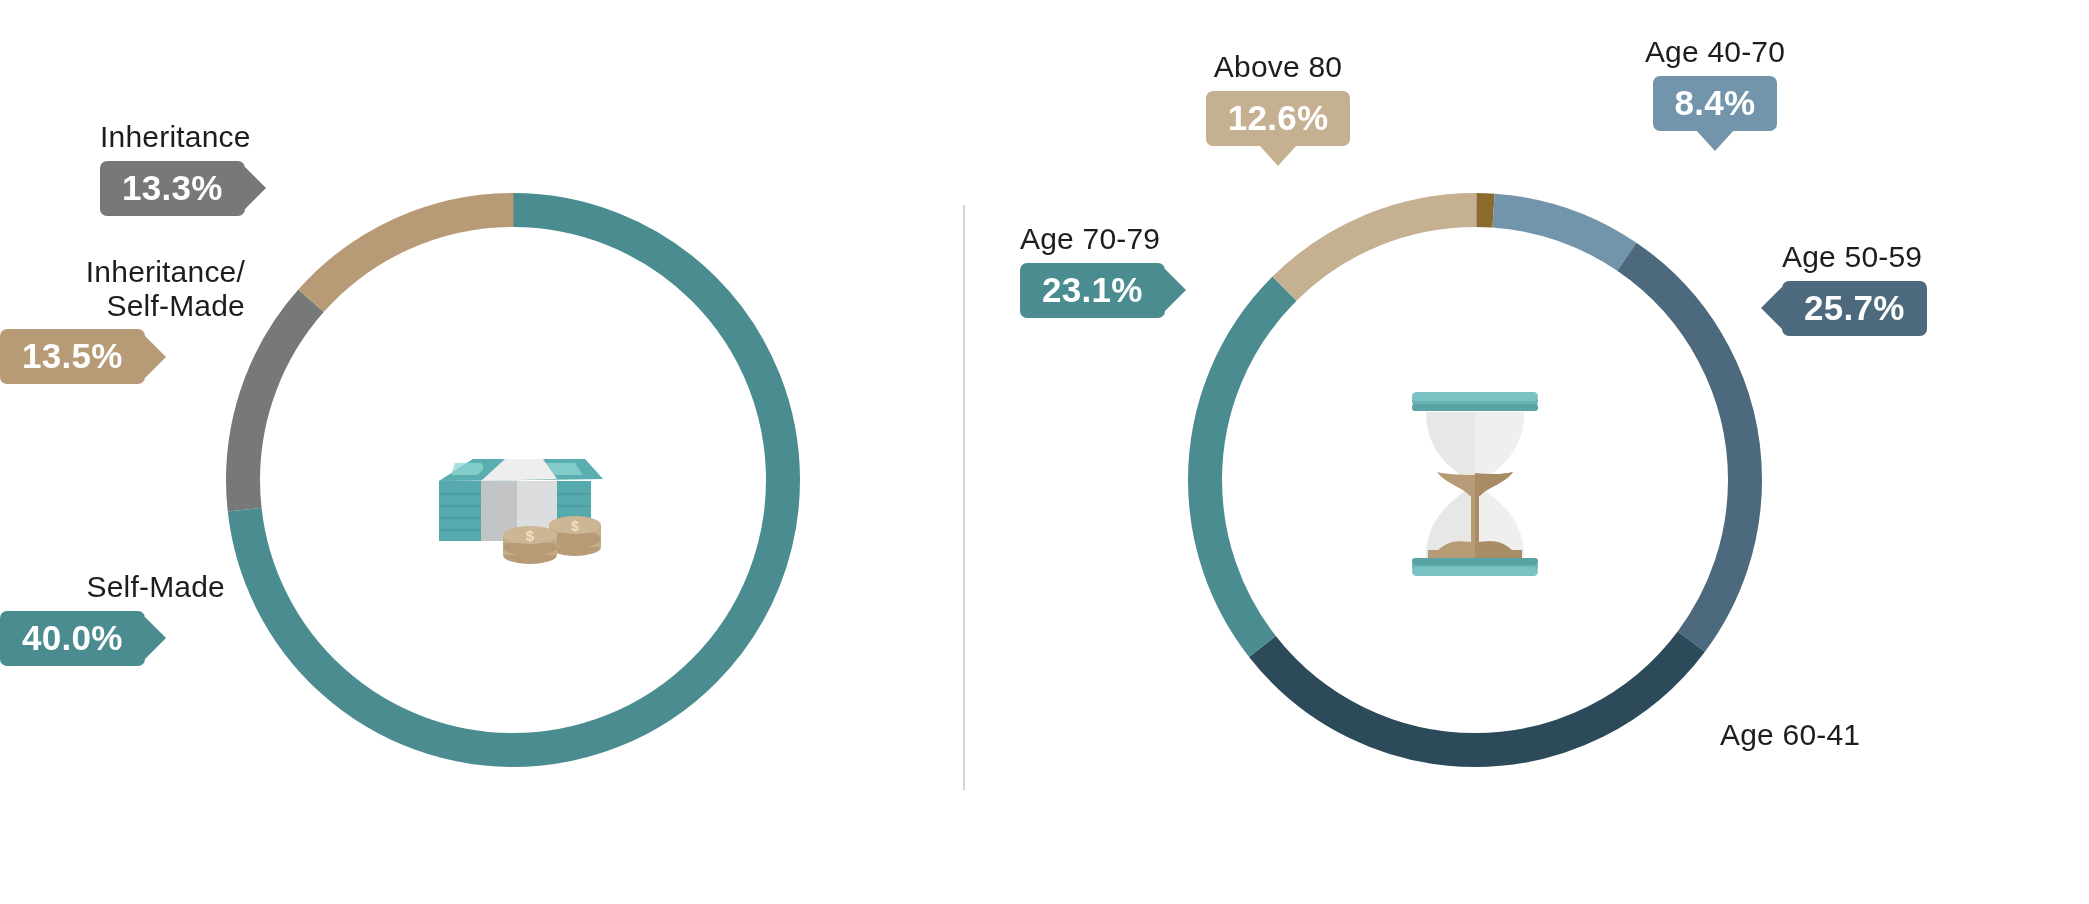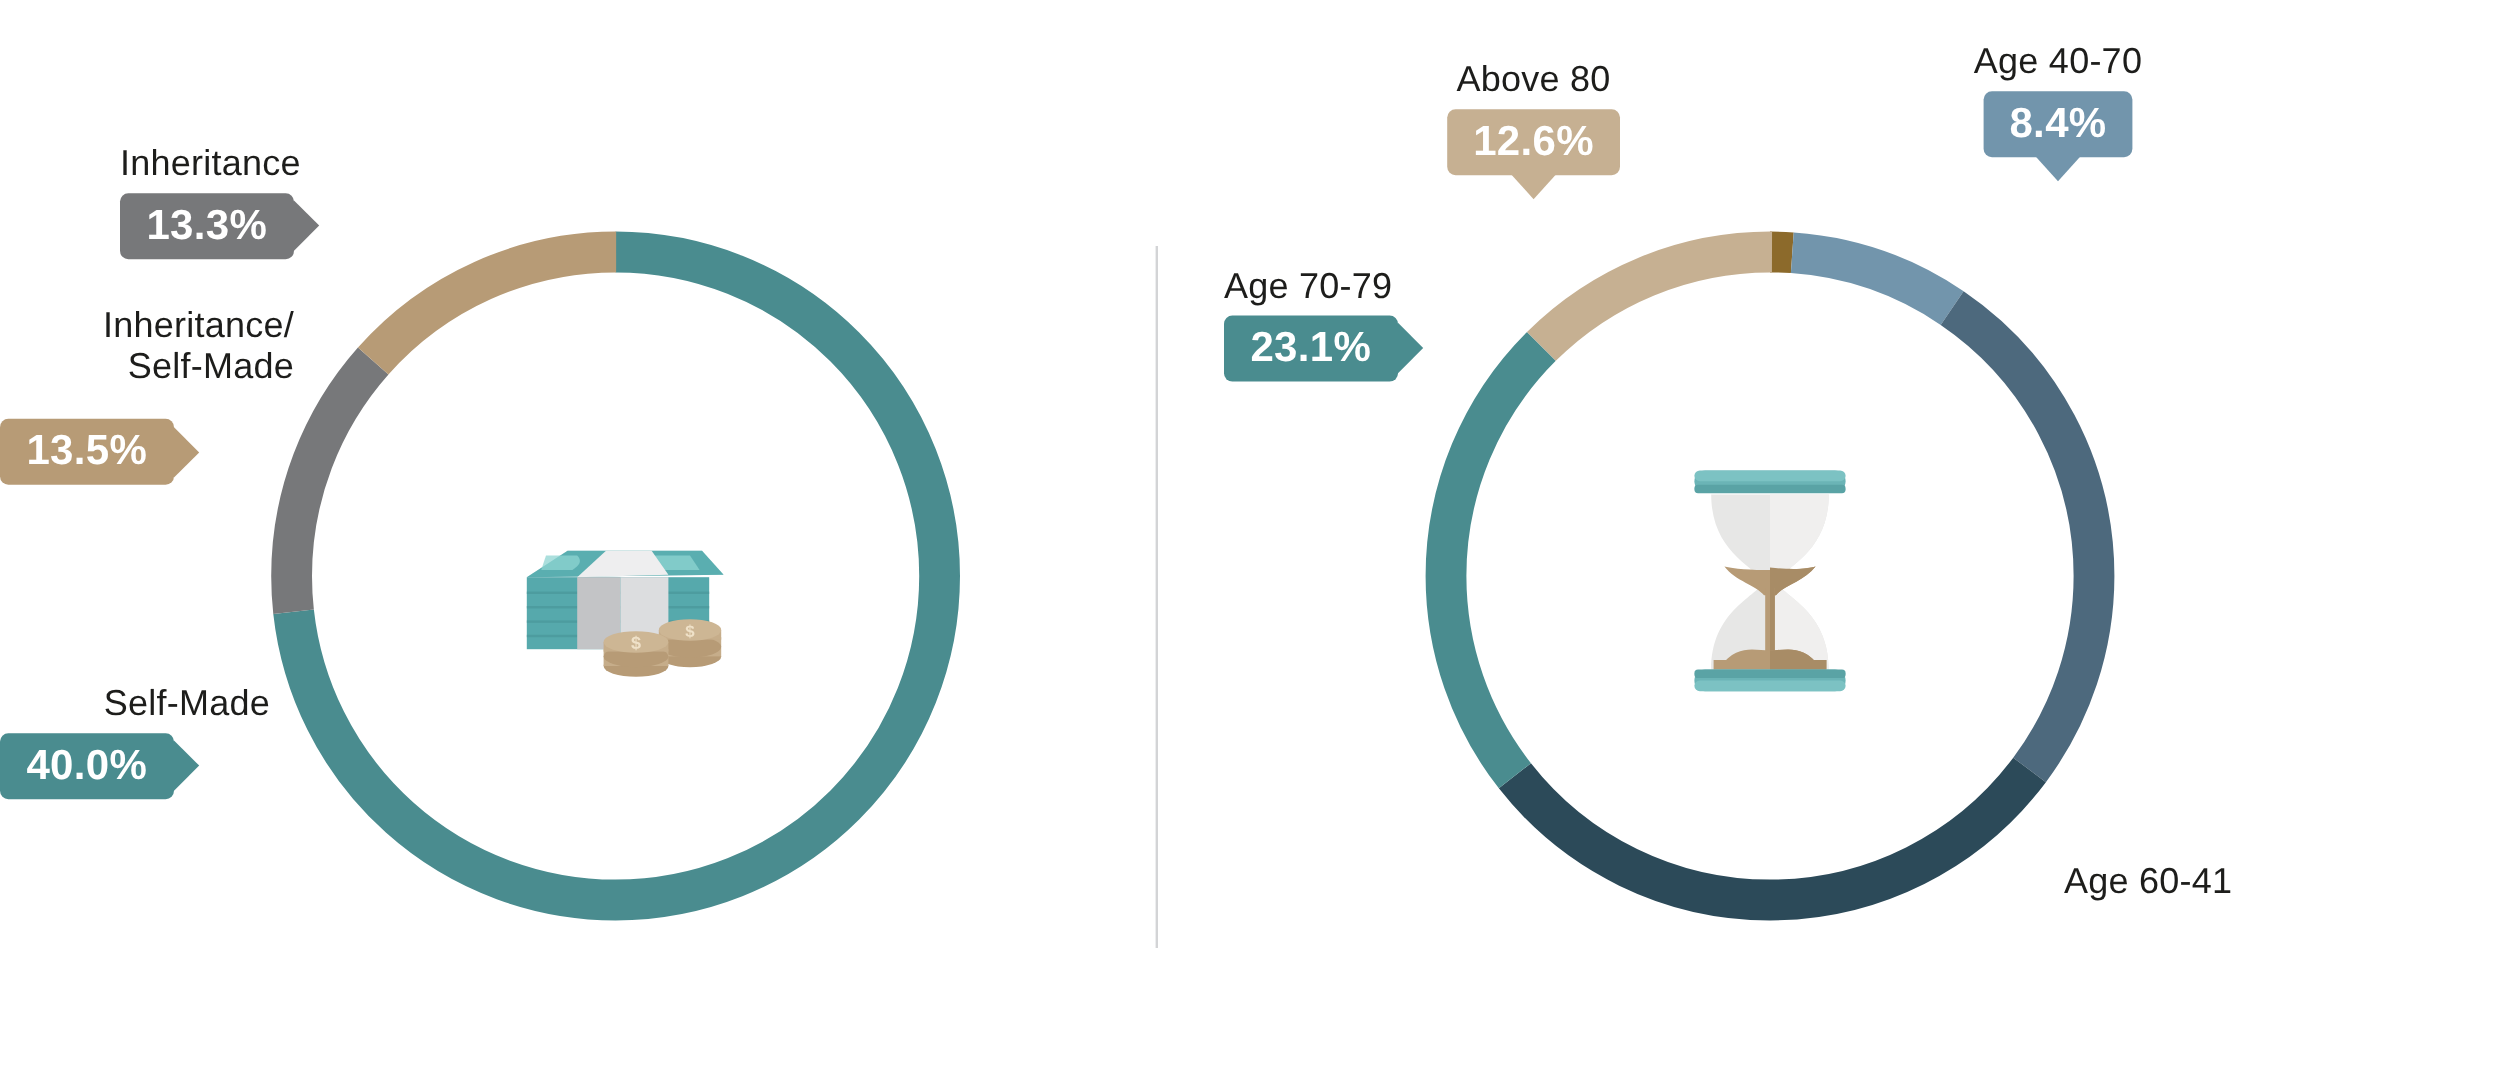--- a/index.html
+++ b/index.html
@@ -90,21 +90,21 @@
     bottom: -20px;
     left: 50%;
     transform: translateX(-50%);
     border-left: 19px solid transparent;
     border-right: 19px solid transparent;
     border-top: 21px solid currentColor;
   }
 
   
   .c-gray      { background: #77787a; color: #77787a; }
-  .c-tan       { background: #b79b76; color: #b79b76; margin-top: 20px; }
+  .c-tan       { background: #b79b76; color: #b79b76; }
   .c-teal      { background: #4a8c8f; color: #4a8c8f; }
   .c-lighttan  { background: #c6b092; color: #c6b092; }
   .c-brown     { background: #8c6a2b; color: #8c6a2b; }
   .c-steel     { background: #7295ac; color: #7295ac; }
   .c-slate     { background: #4d697d; color: #4d697d; }
   .c-darkslate { background: #2c4a59; color: #2c4a59; }
   
   .pill > span { color: #ffffff; position: relative; z-index: 2; }
 
   .cap-right { text-align: right; }
@@ -270,20 +270,28 @@
 
   <div class="callout" style="left:1600px; top:35px; width:230px;">
     <div class="cap cap-center">Age 40-70</div>
     <div class="pill-wrap-center">
       <div class="pill c-steel arrow-down">
         <span>8.4%</span>
       </div>
     </div>
   </div>
 
+  <div class="callout" style="left:1782px; top:240px;">
+    <div class="cap cap-left">Age 50-59</div>
+    <div class="pill-wrap-left">
+      <div class="pill c-slate arrow-left">
+        <span>25.7%</span>
+      </div>
+    </div>
+  </div>
 
   <div class="callout" style="left:1720px; top:718px;">
     <div class="cap cap-left">Age 60-41</div>
   </div>
 
   <div class="callout" style="left:1020px; top:222px;">
     <div class="cap cap-left">Age 70-79</div>
     <div class="pill-wrap-left">
       <div class="pill c-teal arrow-right">
         <span>23.1%</span>

